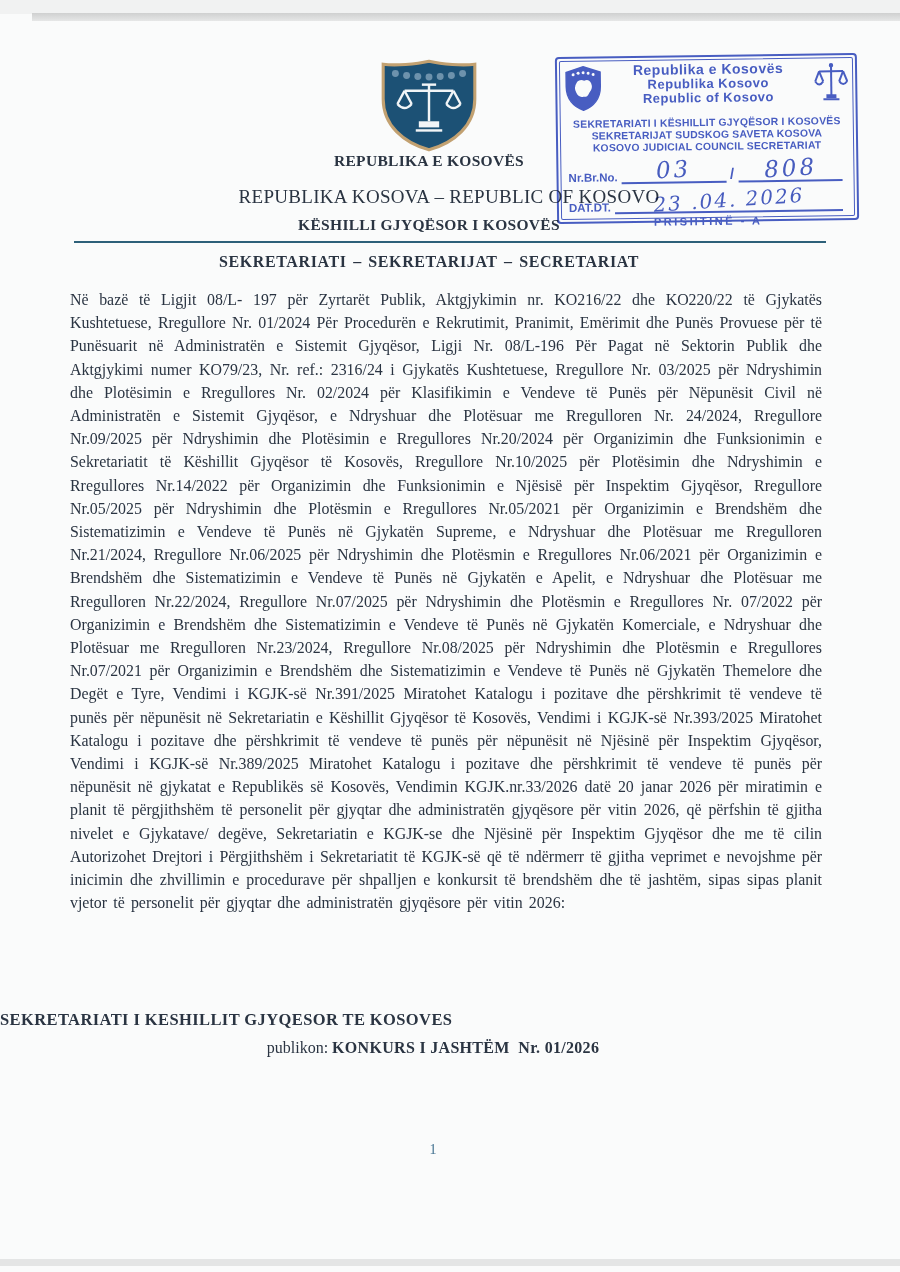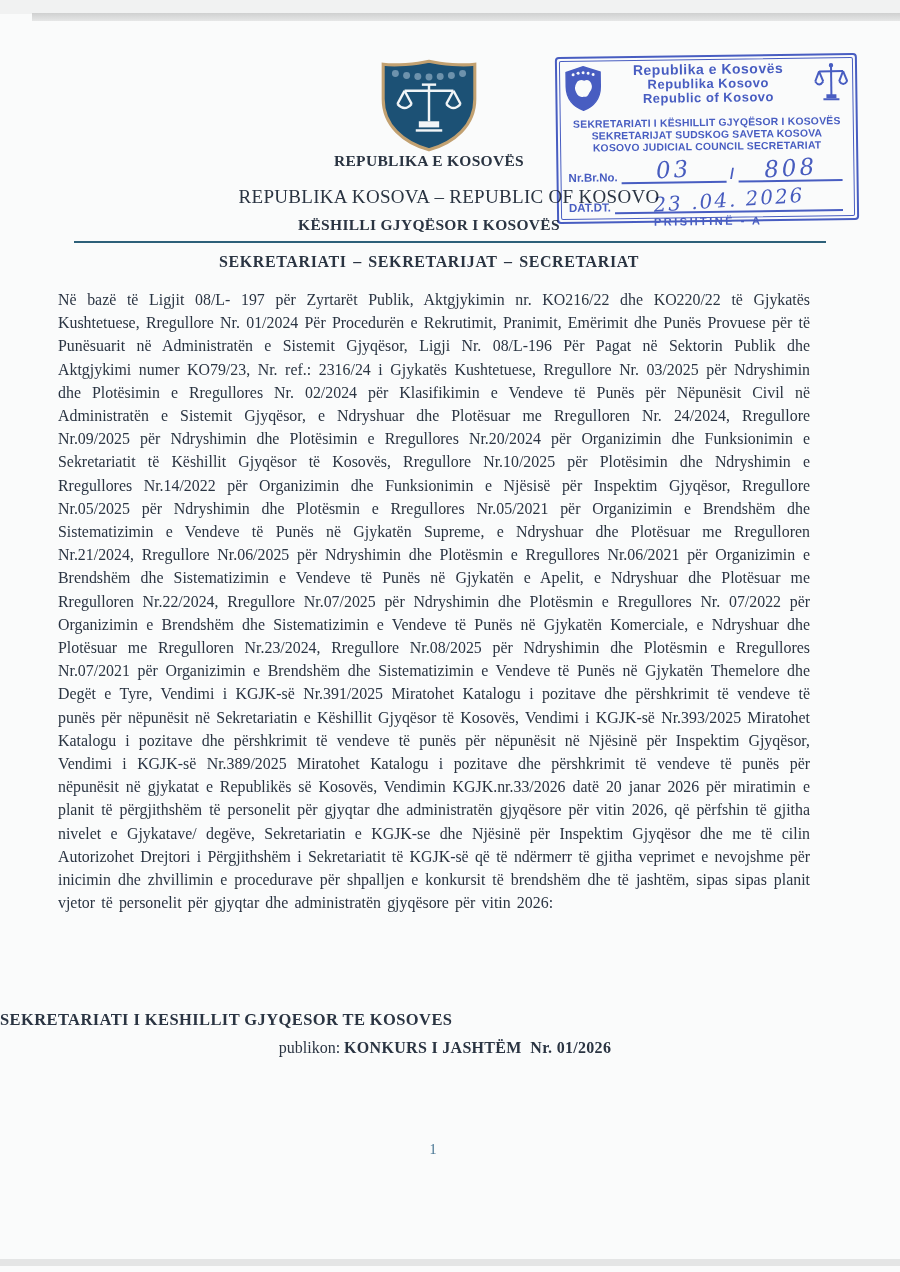--- a/index.html
+++ b/index.html
@@ -17,26 +17,26 @@
   .logo{width:112px;height:94px;margin:0 auto 0;}
   .h-bold{font-size:15.5px;font-weight:bold;letter-spacing:.3px;}
   .h-reg{font-size:19px;letter-spacing:.3px;margin-top:16px;padding-left:40px;}
   .h-gap{margin-top:8px;}
 
   .rule{position:absolute;top:241px;left:74px;width:752px;border-top:2.5px solid #2d6079;}
 
   .section-title{position:absolute;top:253px;left:0;width:858px;text-align:center;
     font-size:16px;font-weight:bold;letter-spacing:.6px;word-spacing:2px;}
 
-  .body-text{position:absolute;top:288px;left:58px;width:752px;
+  .body-text{position:absolute;top:288px;left:70px;width:752px;
     font-size:15.9px;line-height:23.2px;text-align:justify;word-spacing:2.2px;}
 
   .ann-title{position:absolute;top:1010px;left:0;width:866px;text-align:left;
     font-size:16.5px;font-weight:bold;letter-spacing:.4px;}
-  .ann-sub{position:absolute;top:1039px;left:12px;width:866px;text-align:center;font-size:16px;}
+  .ann-sub{position:absolute;top:1039px;left:0;width:866px;text-align:center;font-size:16px;}
   .ann-sub b{letter-spacing:.3px;}
 
   .page-num{position:absolute;top:1142px;left:0;width:866px;text-align:center;
     font-size:14px;color:#41708f;}
 
   
   .stamp{
     position:absolute;left:556px;top:55px;width:302px;height:167px;
     transform:rotate(-0.8deg);color:#3b52c0;
     font-family:"Liberation Sans",sans-serif;

